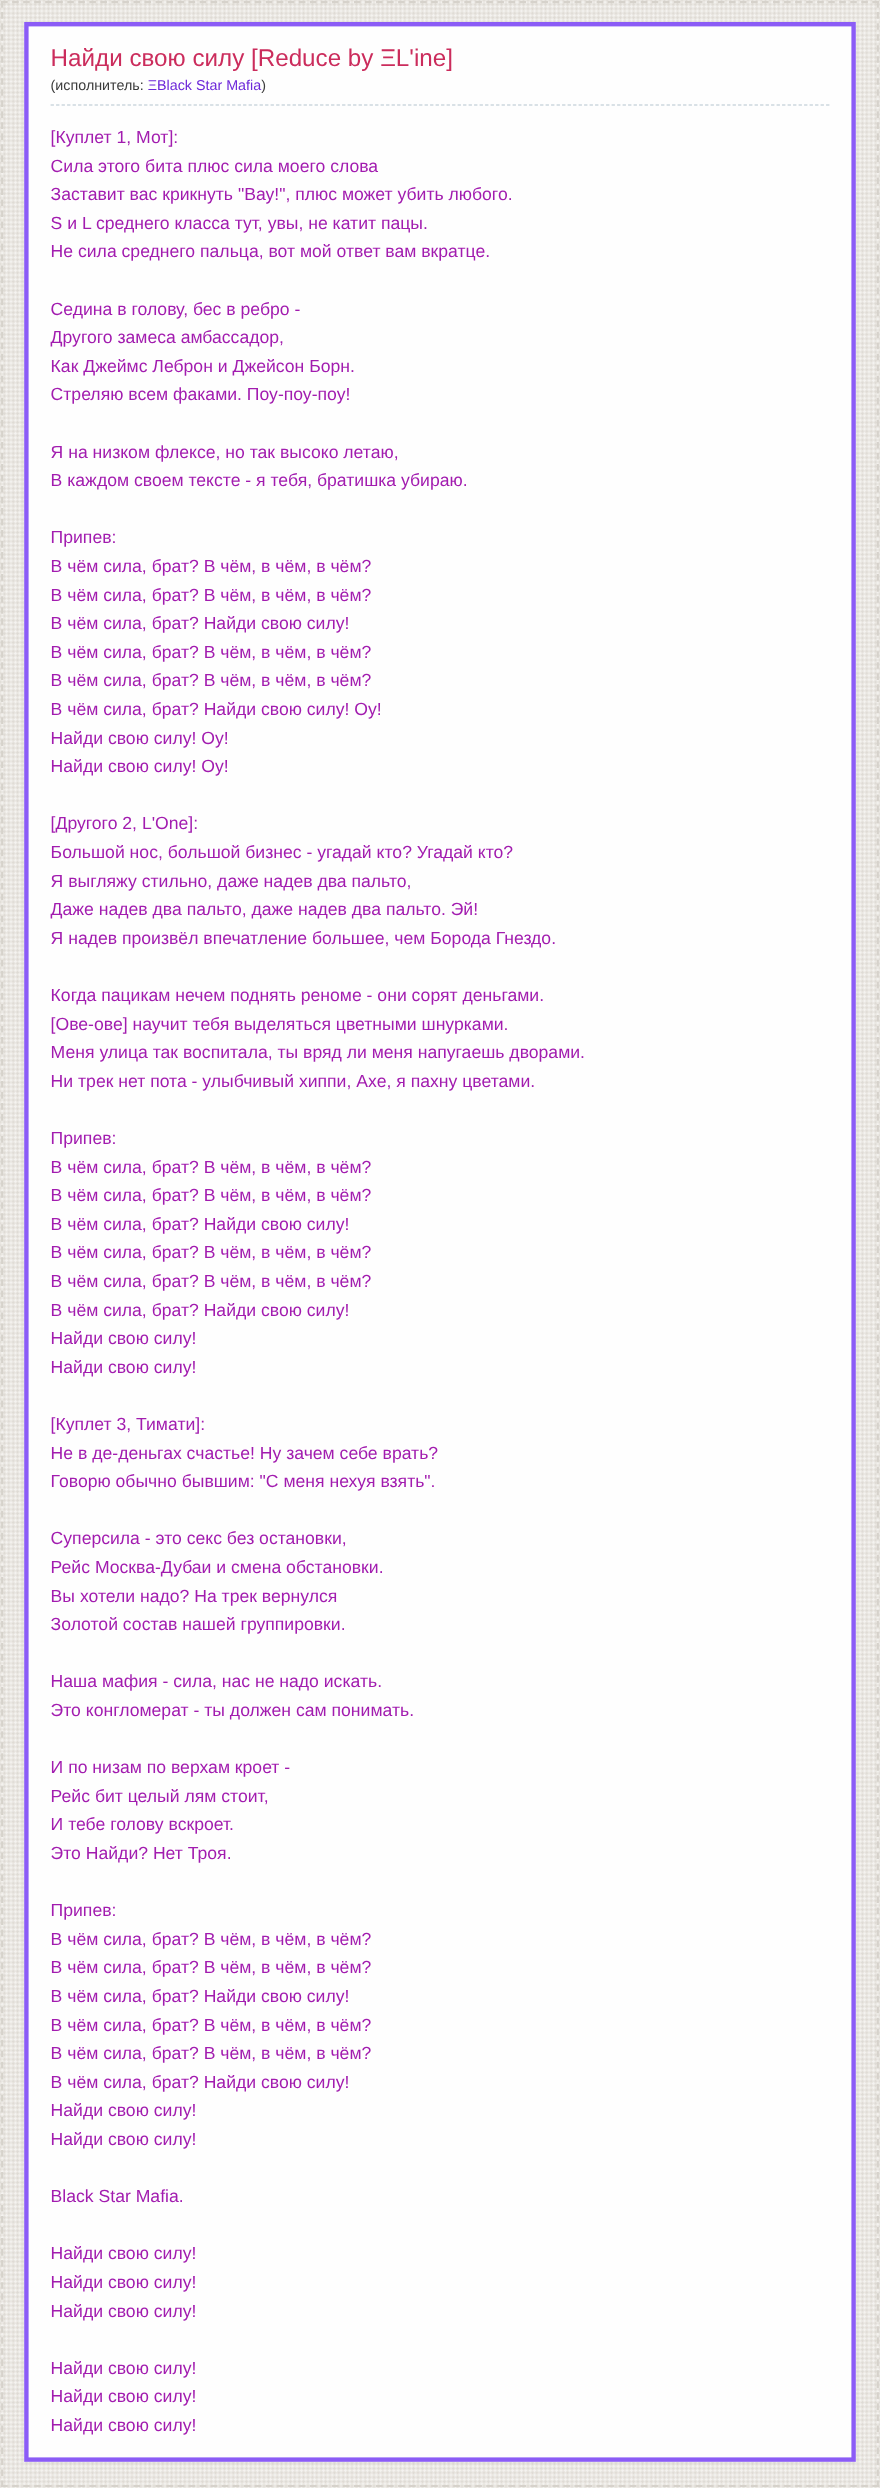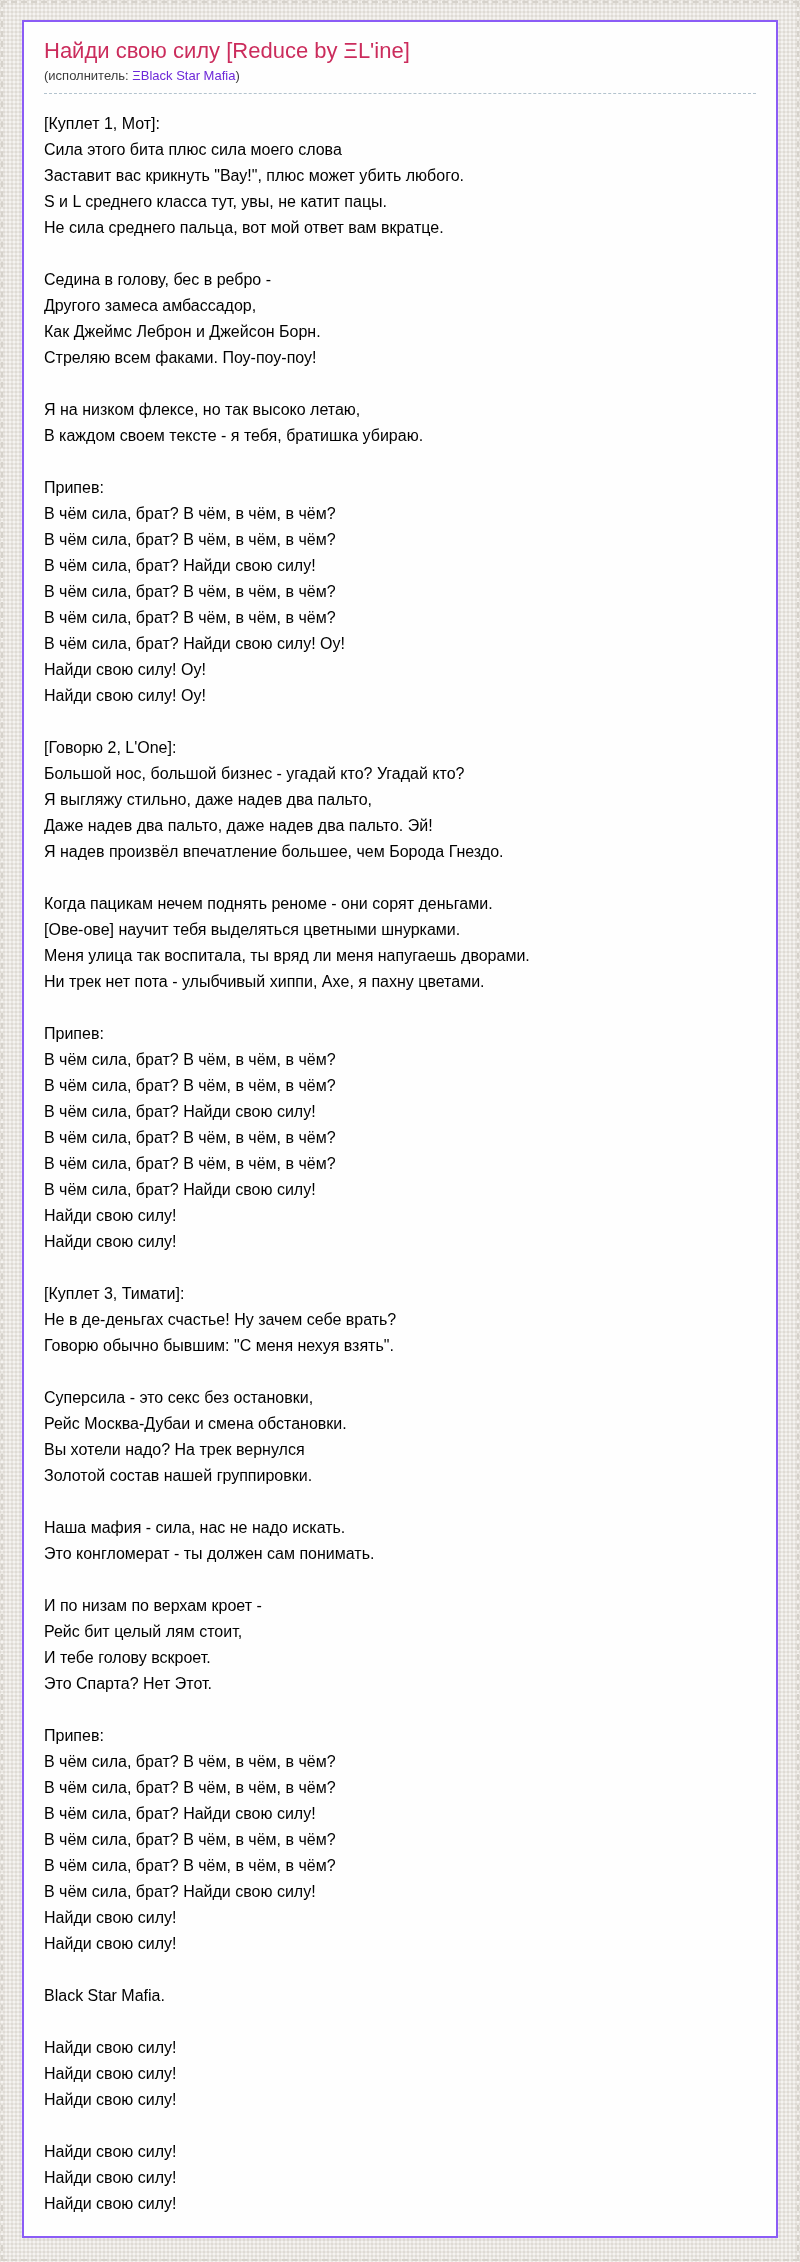--- a/index.html
+++ b/index.html
@@ -24,21 +24,21 @@
     inset: 1px;
     border: 2px dashed #d6d2cb;
     pointer-events: none;
   }
   .card {
     position: relative;
     margin: 20px 22px 0 22px;
     height: 2218px;
     box-sizing: border-box;
     background: #fefefe;
-    border: 2px solid #8b5cf6;
+    border: 4px solid #8b5cf6;
     box-shadow: 0 1px 3px rgba(0,0,0,0.05);
     padding: 15px 20px 20px 20px;
     overflow: hidden;
   }
   .song-title {
     margin: 0;
     font-size: 22px;
     font-weight: 400;
     line-height: 28px;
     color: #cb2c5c;
@@ -53,21 +53,21 @@
   }
   .artist-row a {
     color: #6d28d9;
     text-decoration: none;
     cursor: pointer;
   }
   .lyrics {
     margin-top: 17px;
     font-size: 16px;
     line-height: 26px;
-    color: #000000;
+    color: #a21caf;
   }
   .lyric-line {
     white-space: pre;
     height: 26px;
   }
 </style>
 </head>
 <body>
 
 <div class="stitched-border"></div>
@@ -95,21 +95,21 @@
       <div class="lyric-line">Припев:</div>
       <div class="lyric-line">В чём сила, брат? В чём, в чём, в чём?</div>
       <div class="lyric-line">В чём сила, брат? В чём, в чём, в чём?</div>
       <div class="lyric-line">В чём сила, брат? Найди свою силу!</div>
       <div class="lyric-line">В чём сила, брат? В чём, в чём, в чём?</div>
       <div class="lyric-line">В чём сила, брат? В чём, в чём, в чём?</div>
       <div class="lyric-line">В чём сила, брат? Найди свою силу! Оу!</div>
       <div class="lyric-line">Найди свою силу! Оу!</div>
       <div class="lyric-line">Найди свою силу! Оу!</div>
       <div class="lyric-line">&nbsp;</div>
-      <div class="lyric-line">[Говорю 2, L'One]:</div>
+      <div class="lyric-line">[Другого 2, L'One]:</div>
       <div class="lyric-line">Большой нос, большой бизнес - угадай кто? Угадай кто?</div>
       <div class="lyric-line">Я выгляжу стильно, даже надев два пальто,</div>
       <div class="lyric-line">Даже надев два пальто, даже надев два пальто. Эй!</div>
       <div class="lyric-line">Я надев произвёл впечатление большее, чем Борода Гнездо.</div>
       <div class="lyric-line">&nbsp;</div>
       <div class="lyric-line">Когда пацикам нечем поднять реноме - они сорят деньгами.</div>
       <div class="lyric-line">[Ове-ове] научит тебя выделяться цветными шнурками.</div>
       <div class="lyric-line">Меня улица так воспитала, ты вряд ли меня напугаешь дворами.</div>
       <div class="lyric-line">Ни трек нет пота - улыбчивый хиппи, Axe, я пахну цветами.</div>
       <div class="lyric-line">&nbsp;</div>
@@ -131,21 +131,21 @@
       <div class="lyric-line">Рейс Москва-Дубаи и смена обстановки.</div>
       <div class="lyric-line">Вы хотели надо? На трек вернулся</div>
       <div class="lyric-line">Золотой состав нашей группировки.</div>
       <div class="lyric-line">&nbsp;</div>
       <div class="lyric-line">Наша мафия - сила, нас не надо искать.</div>
       <div class="lyric-line">Это конгломерат - ты должен сам понимать.</div>
       <div class="lyric-line">&nbsp;</div>
       <div class="lyric-line">И по низам по верхам кроет -</div>
       <div class="lyric-line">Рейс бит целый лям стоит,</div>
       <div class="lyric-line">И тебе голову вскроет.</div>
-      <div class="lyric-line">Это Спарта? Нет Этот.</div>
+      <div class="lyric-line">Это Найди? Нет Троя.</div>
       <div class="lyric-line">&nbsp;</div>
       <div class="lyric-line">Припев:</div>
       <div class="lyric-line">В чём сила, брат? В чём, в чём, в чём?</div>
       <div class="lyric-line">В чём сила, брат? В чём, в чём, в чём?</div>
       <div class="lyric-line">В чём сила, брат? Найди свою силу!</div>
       <div class="lyric-line">В чём сила, брат? В чём, в чём, в чём?</div>
       <div class="lyric-line">В чём сила, брат? В чём, в чём, в чём?</div>
       <div class="lyric-line">В чём сила, брат? Найди свою силу!</div>
       <div class="lyric-line">Найди свою силу!</div>
       <div class="lyric-line">Найди свою силу!</div>

